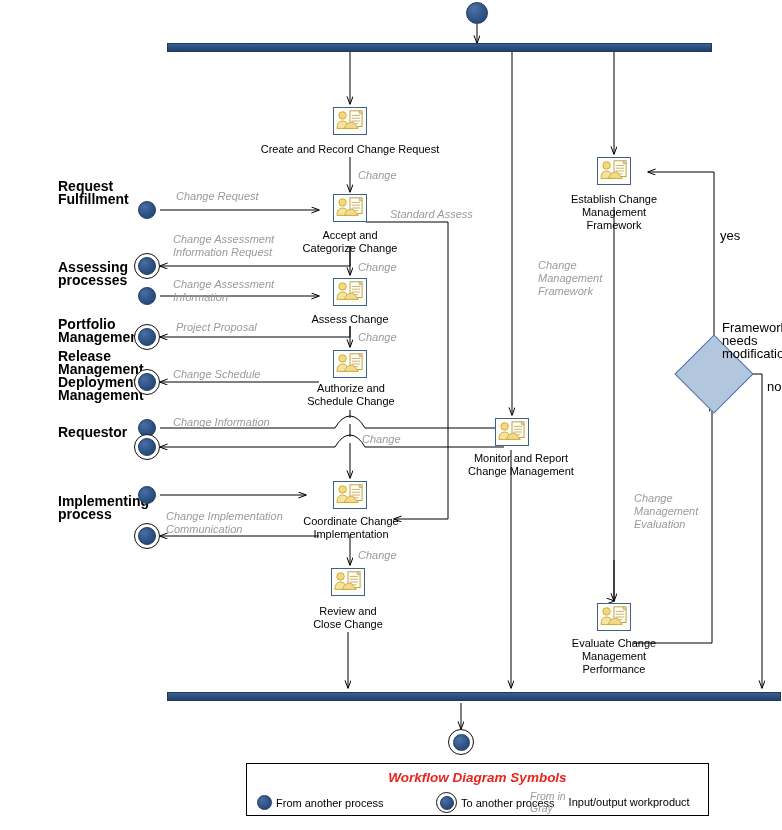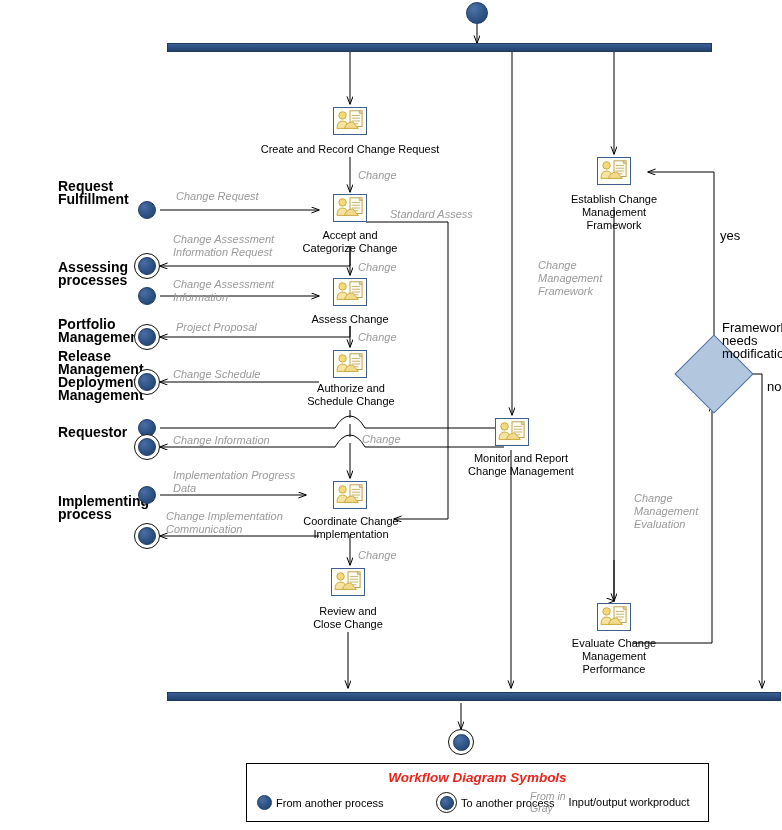--- a/index.html
+++ b/index.html
@@ -338,34 +338,32 @@
 
   <div class="flow-label" style="left:354px;top:208px;">Standard Assess</div>
 
   <div class="flow-label" style="left:140px;top:190px;">Change Request</div>
   <div class="flow-label" style="left:137px;top:233px;">Change Assessment
 Information Request</div>
   <div class="flow-label" style="left:137px;top:278px;">Change Assessment
 Information</div>
   <div class="flow-label" style="left:140px;top:321px;">Project Proposal</div>
   <div class="flow-label" style="left:137px;top:368px;">Change Schedule</div>
-  <div class="flow-label" style="left:137px;top:434px;">Change Information</div>
-  <div class="flow-label" style="left:137px;top:469px;">Implementation Progress
-Data</div>
+  <div class="flow-label" style="left:137px;top:416px;">Change Information</div>
   <div class="flow-label" style="left:130px;top:510px;">Change Implementation
 Communication</div>
 
   <div class="flow-label" style="left:502px;top:259px;">Change
 Management
 Framework</div>
   <div class="flow-label" style="left:598px;top:492px;">Change
 Management
 Evaluation</div>
 
-  <div class="legend" style="left:210px;top:763px;width:463px;height:59px;">
+  <div class="legend" style="left:210px;top:763px;width:463px;height:53px;">
     <div class="legend-title" style="top:6px;">Workflow Diagram Symbols</div>
     <div class="legend-row" style="left:10px;top:31px;">
       <span class="pin" style="position:relative;left:0;top:0;width:15px;height:15px;display:inline-block;"></span>
       <span class="legend-text">From another process</span>
     </div>
     <div class="legend-row" style="left:189px;top:28px;">
       <span class="pin-wrap" style="position:relative;left:0;top:0;width:21px;height:21px;display:inline-block;">
         <span class="outer" style="width:21px;height:21px;"></span>
         <span class="inner" style="left:3.5px;top:3.5px;width:14px;height:14px;"></span>
       </span>

